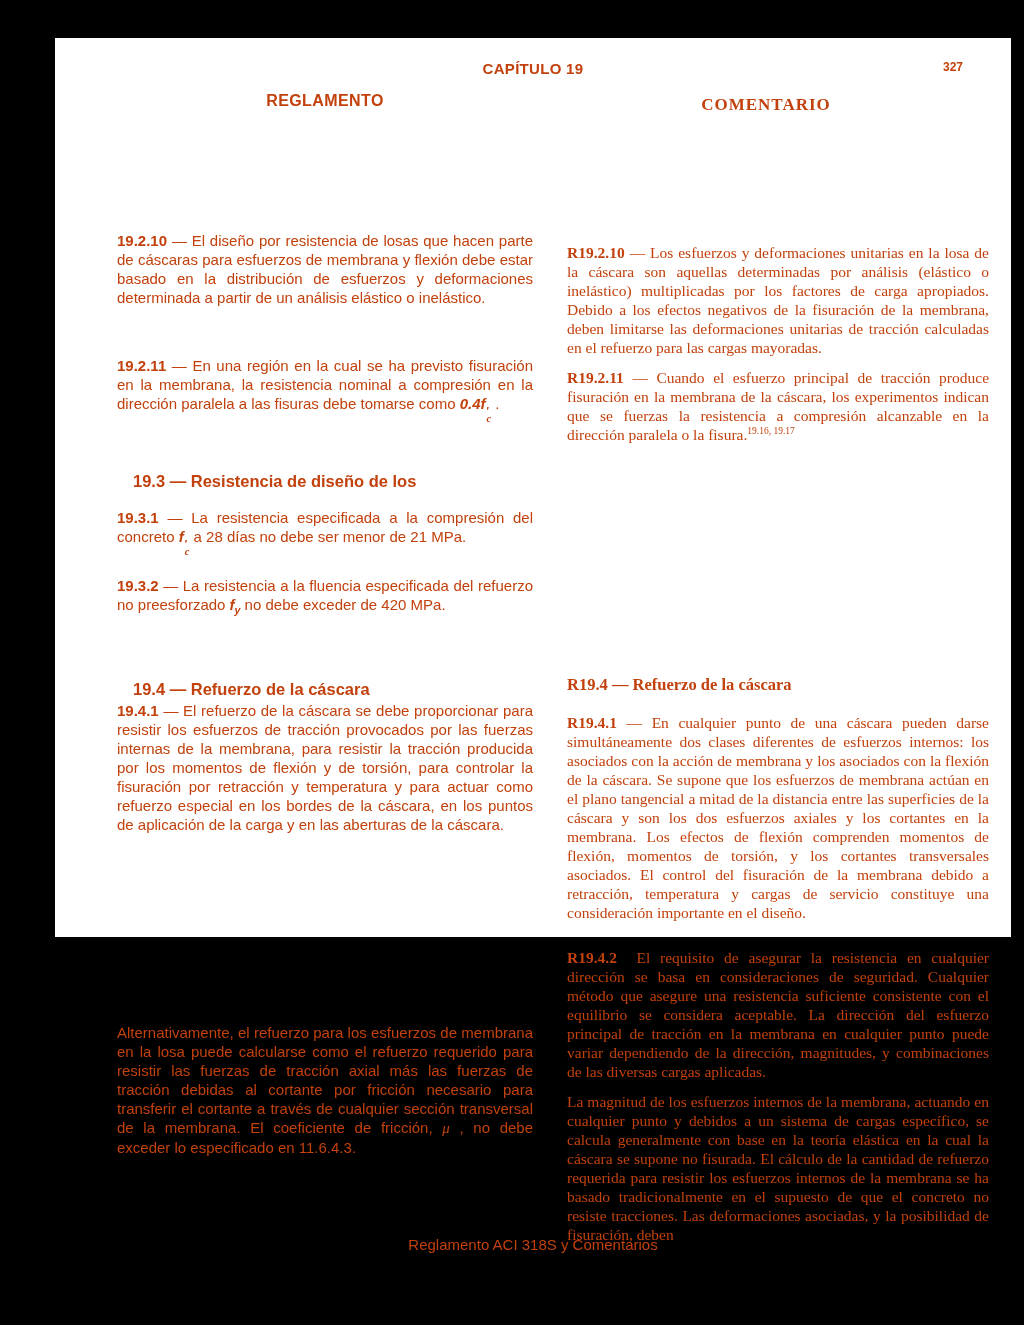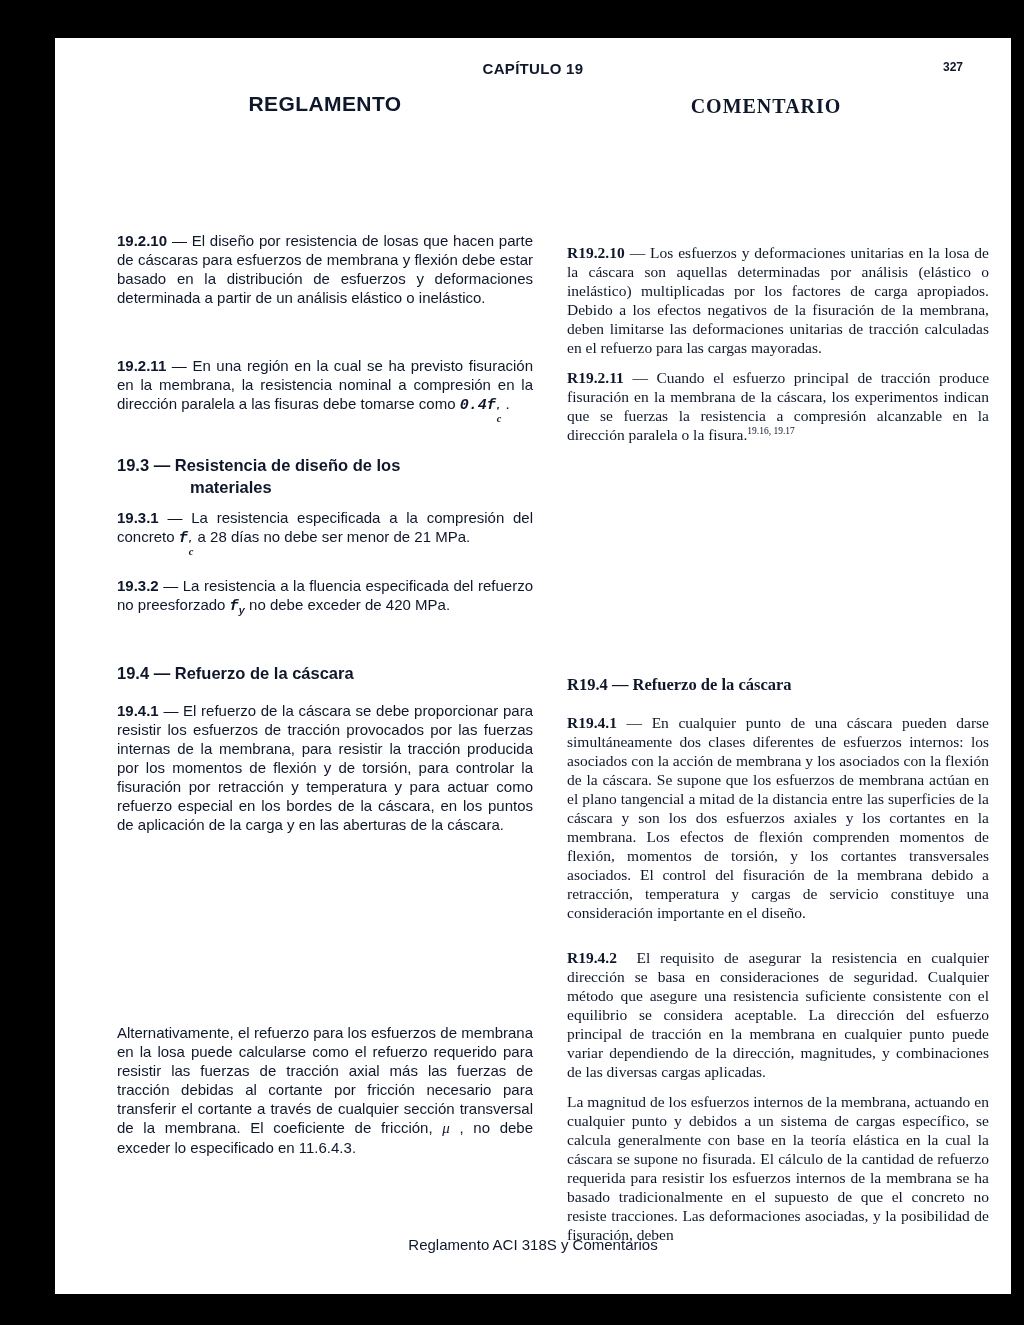--- a/index.html
+++ b/index.html
@@ -4,42 +4,42 @@
 <style>
   html,body{margin:0;padding:0;}
   body{
     width:1024px;height:1325px;
     background:#000;
     position:relative;
     font-family:"Liberation Sans",sans-serif;
     -webkit-font-smoothing:antialiased;
   }
   .page{
-    position:absolute;left:55px;top:38px;width:956px;height:1256px;
-    background:#fff;color:#0f172a;
+    position:absolute;left:55px;top:38px;width:956px;height:899px;
+    background:#fff;color:#c2410c;
   }
   .abs{position:absolute;}
   
   .chapter{left:0;top:22px;width:100%;text-align:center;font-weight:bold;font-size:15px;letter-spacing:.3px;}
   .pagenum{top:22px;right:48px;font-weight:bold;font-size:12px;}
-  .colhead-l{left:62px;top:54px;width:416px;text-align:center;font-weight:bold;font-size:21px;letter-spacing:.4px;}
-  .colhead-r{left:500px;top:57px;width:422px;text-align:center;font-weight:bold;font-size:20px;
+  .colhead-l{left:62px;top:54px;width:416px;text-align:center;font-weight:bold;font-size:16px;letter-spacing:.4px;}
+  .colhead-r{left:500px;top:57px;width:422px;text-align:center;font-weight:bold;font-size:17px;
              font-family:"Liberation Serif",serif;letter-spacing:1px;}
   
   .L{left:62px;width:416px;font-size:15px;line-height:19px;text-align:justify;margin:0;}
   .R{left:500px;width:422px;font-size:15.5px;line-height:19px;text-align:justify;margin:12px;
      font-family:"Liberation Serif",serif;}
   .lead{font-weight:bold;}
-  .H{left:62px;width:416px;font-weight:bold;font-size:16.5px;line-height:22px;margin:0;}
+  .H{left:62px;width:416px;font-weight:bold;font-size:16.5px;line-height:22px;margin:16px;}
   .RH{left:500px;width:422px;font-weight:bold;font-size:16.5px;line-height:22px;margin:12px;
       font-family:"Liberation Serif",serif;}
   .hind{padding-left:73px;}
   
   .bm{font-weight:bold;}
-  .mf{font-family:Liberation Mono, monospace;font-style:italic;font-weight:bold;}
+  .mf{font-family:Liberation Sans, sans-serif;font-style:italic;font-weight:bold;}
   .mi{font-family:"Liberation Serif",serif;font-style:italic;}
   .fss{display:inline-flex;flex-direction:column;align-items:flex-start;vertical-align:-6px;line-height:1;margin-left:1px;}
   .fss .pr{font-size:10px;height:7px;font-weight:bold;}
   .fss .sb{font-size:10.5px;height:9px;font-weight:bold;font-style:italic;font-family:"Liberation Serif",serif;}
   .msub{font-size:10.5px;}
   .ref{font-size:9.5px;line-height:0;}
   
   .footer{left:0;top:1198px;width:100%;text-align:center;font-weight:normal;font-size:15px;}
 </style>
 </head>
@@ -62,21 +62,20 @@
   <p class="abs L" style="top:318px">
     <span class="lead">19.2.11</span>
     <span>— En una región en la cual se ha previsto fisuración en la membrana, la resistencia nominal a compresión en la dirección paralela a las fisuras debe tomarse como </span><span class="bm mf">0.4f</span><span class="fss">
         <span class="pr">′</span>
         <span class="sb">c</span>
       </span><span> .</span>
   </p>
 
   <div class="abs H" style="top:416px">
     <div>19.3 — Resistencia de diseño de los</div>
-    <div class="hind">materiales</div>
   </div>
 
   <p class="abs L" style="top:470px">
     <span class="lead">19.3.1</span>
     <span>— La resistencia especificada a la compresión del concreto </span><span class="bm mf">f</span><span class="fss">
         <span class="pr">′</span>
         <span class="sb">c</span>
       </span><span> a 28 días no debe ser menor de 21 MPa.</span>
   </p>
 

